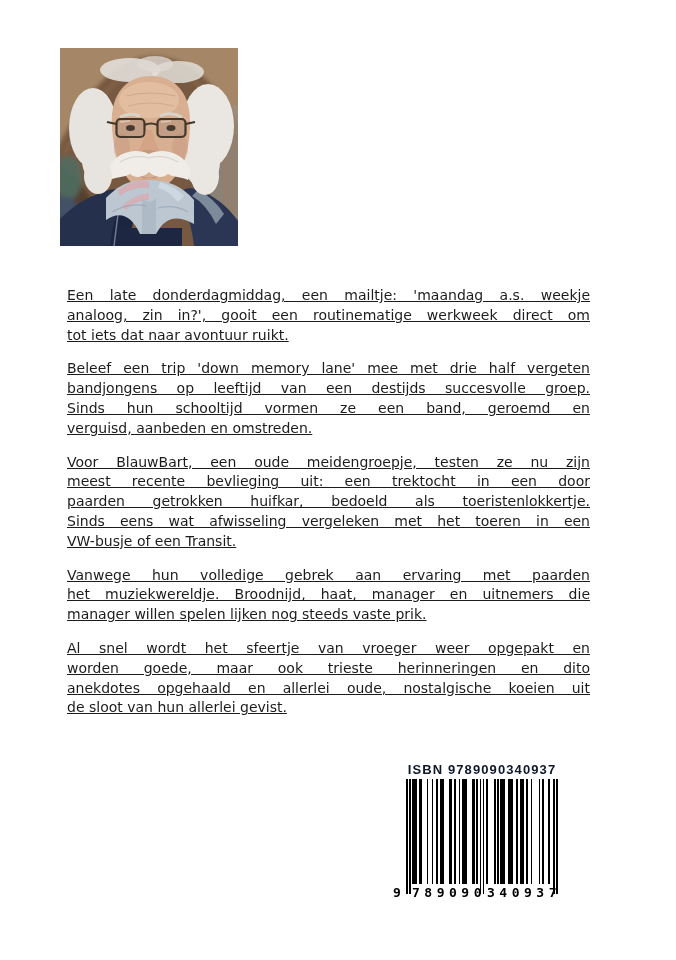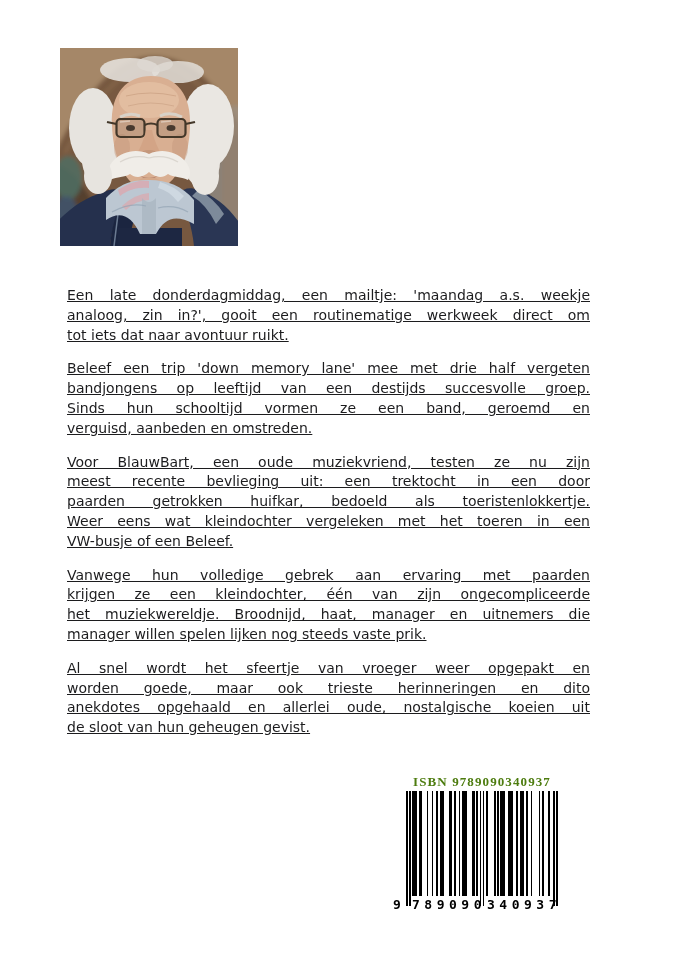--- a/index.html
+++ b/index.html
@@ -24,23 +24,23 @@
     position: absolute; left: 67px; top: 286px; width: 523px;
     font-size: 14px; line-height: 19.8px; color: #1c1c1e; text-decoration: underline;
   }
   .para { margin: 0; padding: 0; }
   .bline { text-align: justify; text-align-last: justify; }
   .bline.pend { text-align-last: left; }
 
   
   .barcode { position: absolute; left: 394px; top: 763px; width: 176px; }
   .isbn-line {
-    font-family: Liberation Serif, serif; font-weight: bold;
+    font-family: Liberation Sans, sans-serif; font-weight: bold;
     font-size: 13px; letter-spacing: 1.1px; white-space: nowrap;
-    text-align: center; color: #4d7c0f; height: 16px; line-height: 14px; margin-top: 12px;
+    text-align: center; color: #0f172a; height: 16px; line-height: 14px;
   }
   .bars-wrap { position: relative; width: 152px; margin: 0 auto; height: 122px; }
   .bars-wrap svg { display: block; }
   .bc-digit {
     position: absolute; top: 106px;
     font-family: "DejaVu Sans Mono", monospace; font-weight: bold;
     font-size: 13px; color: #000000; letter-spacing: 4.5px; white-space: nowrap;
   }
   .bc-first { left: -13px; letter-spacing: 0; }
   .bc-left  { left: 6px;  width: 66px; text-align: right; }
@@ -146,39 +146,38 @@
     <p></p>
     <p class="para">
       </p>
       <div class="bline">Beleef een trip 'down memory lane' mee met drie half vergeten</div>
       <div class="bline">bandjongens op leeftijd van een destijds succesvolle groep.</div>
       <div class="bline">Sinds hun schooltijd vormen ze een band, geroemd en</div>
       <div class="bline pend">verguisd, aanbeden en omstreden.</div>
     <p></p>
     <p class="para">
       </p>
-      <div class="bline">Voor BlauwBart, een oude muziekvriend, testen ze nu zijn</div>
+      <div class="bline">Voor BlauwBart, een oude meidengroepje, testen ze nu zijn</div>
       <div class="bline">meest recente bevlieging uit: een trektocht in een door</div>
       <div class="bline">paarden getrokken huifkar, bedoeld als toeristenlokkertje.</div>
-      <div class="bline">Weer eens wat kleindochter vergeleken met het toeren in een</div>
-      <div class="bline pend">VW-busje of een Beleef.</div>
+      <div class="bline">Sinds eens wat afwisseling vergeleken met het toeren in een</div>
+      <div class="bline pend">VW-busje of een Transit.</div>
     <p></p>
     <p class="para">
       </p>
       <div class="bline">Vanwege hun volledige gebrek aan ervaring met paarden</div>
-      <div class="bline">krijgen ze een kleindochter, één van zijn ongecompliceerde</div>
       <div class="bline">het muziekwereldje. Broodnijd, haat, manager en uitnemers die</div>
       <div class="bline pend">manager willen spelen lijken nog steeds vaste prik.</div>
     <p></p>
     <p class="para">
       </p>
       <div class="bline">Al snel wordt het sfeertje van vroeger weer opgepakt en</div>
       <div class="bline">worden goede, maar ook trieste herinneringen en dito</div>
       <div class="bline">anekdotes opgehaald en allerlei oude, nostalgische koeien uit</div>
-      <div class="bline pend">de sloot van hun geheugen gevist.</div>
+      <div class="bline pend">de sloot van hun allerlei gevist.</div>
     <p></p>
   </div>
 
   <div class="barcode">
     <div class="isbn-line">ISBN 9789090340937</div>
     <div class="bars-wrap">
       <svg id="bars" width="152" height="115" shape-rendering="crispEdges">
           <rect x="0.00" y="0" width="1.60" height="115" fill="#000000"></rect>
           <rect x="3.20" y="0" width="1.60" height="115" fill="#000000"></rect>
           <rect x="6.40" y="0" width="4.80" height="105" fill="#000000"></rect>

